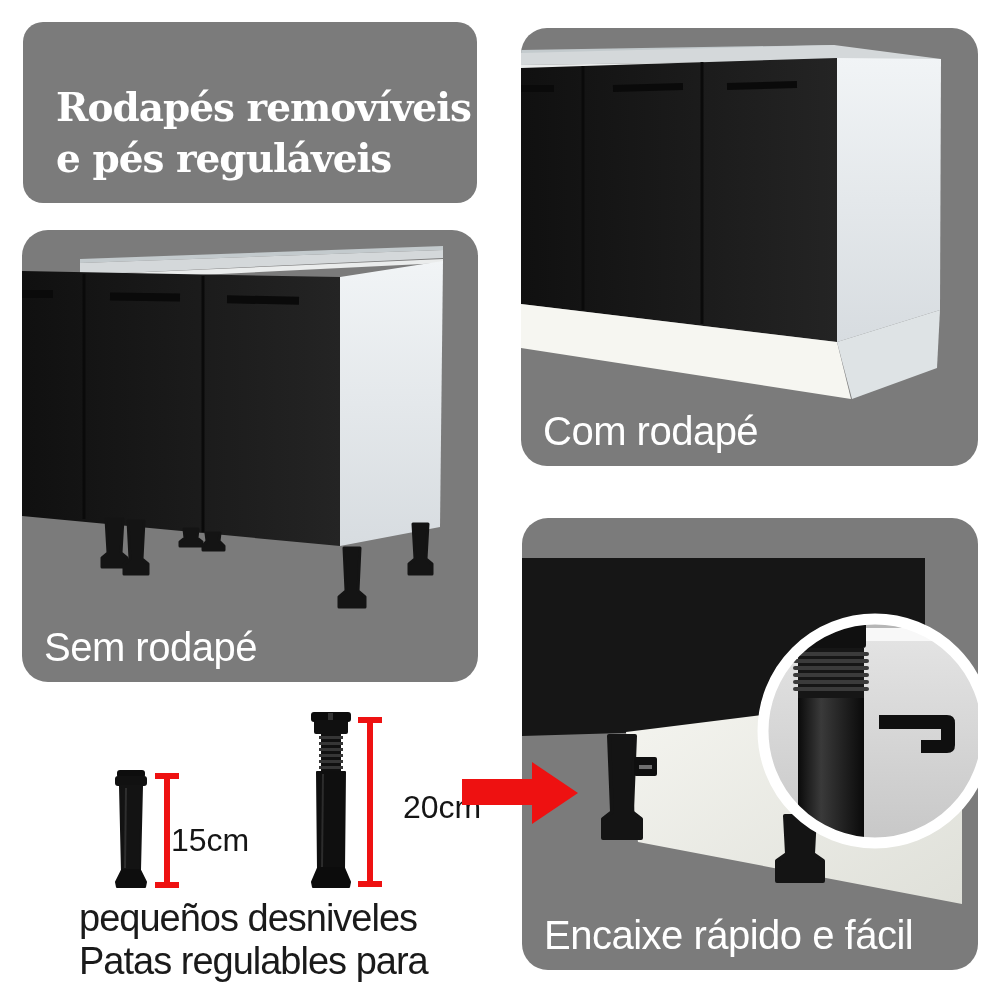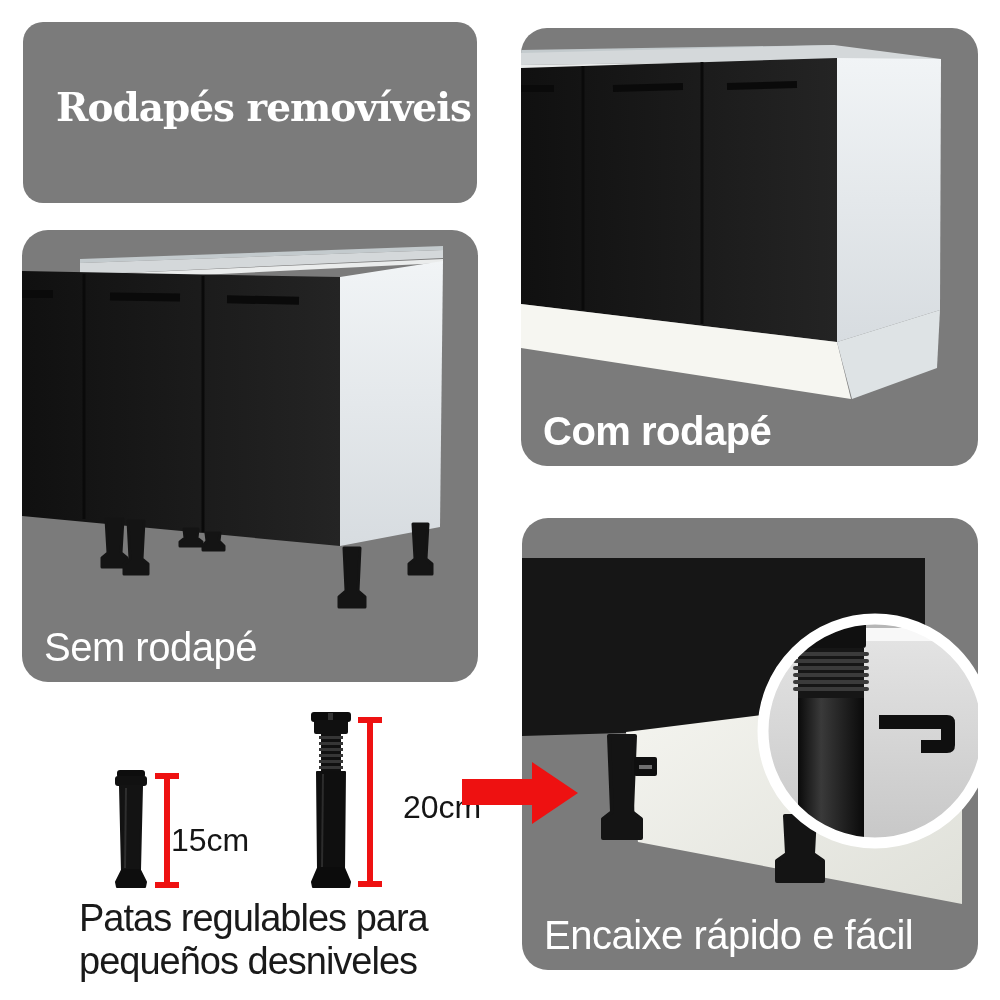--- a/index.html
+++ b/index.html
@@ -12,21 +12,21 @@
     background:#7b7b7b;border-radius:20px;
   }
   .title-text{
     position:absolute;left:33px;top:60px;
     font-family:"DejaVu Serif", serif;font-weight:bold;
     font-size:39px;line-height:51px;color:#ffffff;letter-spacing:-1px;white-space:nowrap;
   }
   .panel{
     position:absolute;background:#7b7b7b;border-radius:26px;overflow:hidden;
   }
-  .panel-tr{left:521px;top:28px;width:457px;height:438px;font-weight:bold;}
+  .panel-tr{left:521px;top:28px;width:457px;height:438px;}
   .panel-ml{left:22px;top:230px;width:456px;height:452px;}
   .panel-br{left:522px;top:518px;width:456px;height:452px;}
   .panel svg{position:absolute;left:0;top:0;}
   .panel-label{
     position:absolute;left:22px;bottom:12px;color:#ffffff;
     font-size:40px;letter-spacing:-0.5px;white-space:nowrap;
   }
   .size-label{
     position:absolute;color:#151515;font-size:32px;white-space:nowrap;
   }
@@ -39,20 +39,21 @@
   .abs{position:absolute;}
 </style>
 </head>
 <body>
 
 <div class="page">
 
   <div class="title-card">
     <div class="title-text">
       <div>Rodapés removíveis</div>
+      <div>e pés reguláveis</div>
     </div>
   </div>
 
   <div class="panel panel-tr">
     <svg width="457" height="453" viewBox="0 0 457 453">
       <defs>
         <linearGradient id="trDoor" x1="0" y1="0" x2="1" y2="0">
           <stop offset="0" stop-color="#101010"></stop>
             <stop offset="0.6" stop-color="#1c1c1c"></stop>
             <stop offset="1" stop-color="#242424"></stop>
@@ -208,22 +209,22 @@
   </svg>
 
   <svg class="abs" style="left:355px;top:717px;" width="30" height="172" viewBox="0 0 30 172" fill="#ee1111">
     <rect x="3" y="0" width="24" height="6"></rect>
     <rect x="12" y="0" width="6" height="170"></rect>
     <rect x="3" y="164" width="24" height="6"></rect>
   </svg>
   <div class="size-label size-20">20cm</div>
 
   <div class="caption">
+    <div>pequeños desniveles</div>
     <div>Patas regulables para</div>
-    <div>pequeños desniveles</div>
   </div>
 
   <svg class="abs" style="left:455px;top:755px;" width="130" height="76" viewBox="0 0 130 76">
     <rect x="7" y="24" width="70" height="26" fill="#ee1111"></rect>
     <polygon points="77,7 123,38 77,69" fill="#ee1111"></polygon>
   </svg>
 
 </div>
 
 </body></html>

